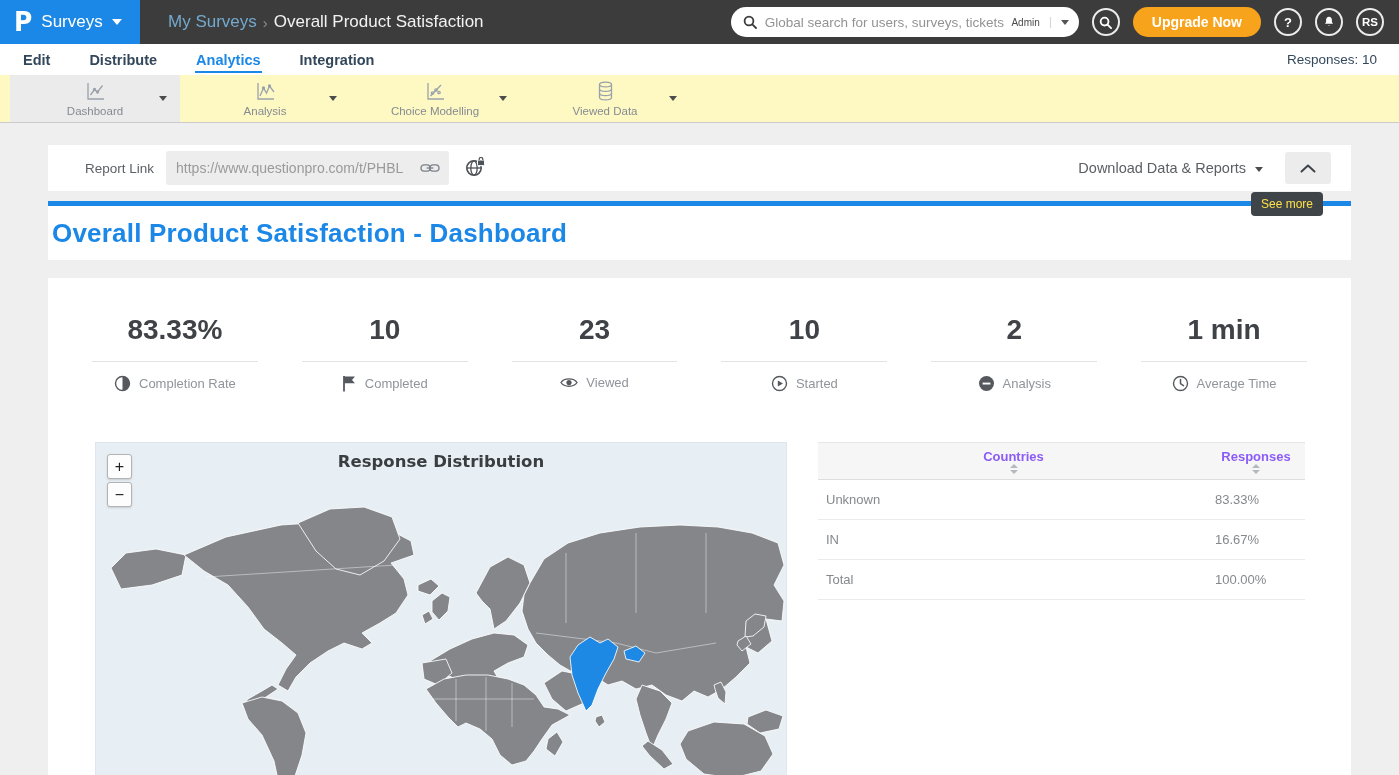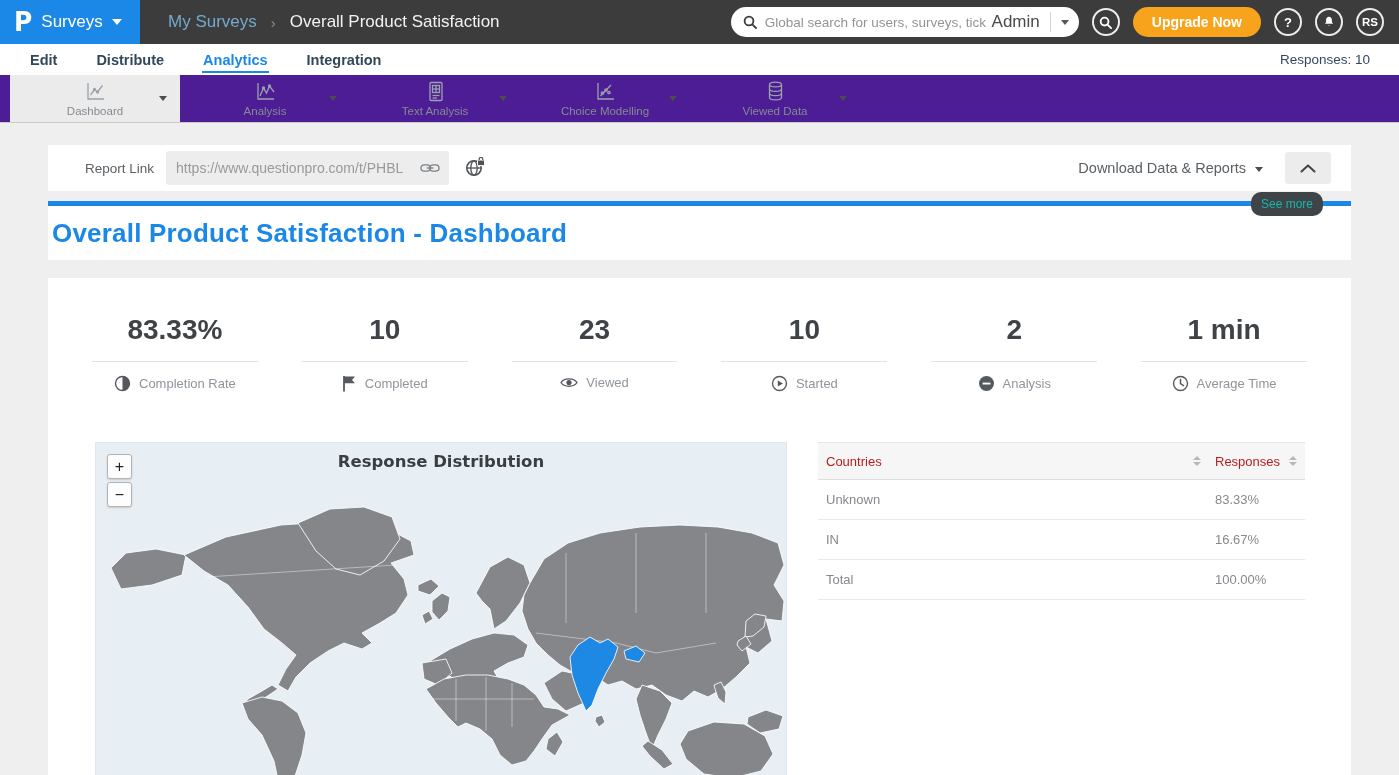--- a/index.html
+++ b/index.html
@@ -5,60 +5,60 @@
   * { margin:0; padding:0; box-sizing:border-box; }
   html,body { width:1399px; height:775px; overflow:hidden; }
   body { font-family:"Liberation Sans","DejaVu Sans",sans-serif; background:#efefef; position:relative; }
 
   
   .topbar { height:44px; background:#3c3c3c; display:flex; align-items:center; }
   .logo-area { width:140px; height:44px; background:#1b87e6; display:flex; align-items:center; padding-left:14px; gap:9px; cursor:pointer; }
   .logo-p { color:#fff; font-size:25px; font-weight:bold; font-family:"DejaVu Sans",sans-serif; transform:scaleY(1.05); }
   .logo-label { color:#fff; font-size:17px; }
   .caret-down { width:0; height:0; border-left:5px solid transparent; border-right:5px solid transparent; border-top:6px solid #fff; }
-  .crumbs { display:flex; align-items:center; margin-left:28px; gap:14px; font-size:17px;text-align:center; }
+  .crumbs { display:flex; align-items:center; margin-left:28px; gap:6px; font-size:17px;text-align:center; }
   .crumb-root { color:#73a9cd; cursor:pointer; }
   .crumb-sep { color:#8d8d8d; font-size:15px; }
   .crumb-current { color:#f2f2f2; }
   .topbar-right { margin-left:auto; display:flex; align-items:center; gap:13px; padding-right:15px; }
   .search-pill { width:348px; height:30px; background:#fff; border-radius:16px; display:flex; align-items:center; padding:0 10px 0 12px; }
   .search-pill svg { flex:none; }
   .search-input { border:none; outline:none; flex:1; font-size:13.5px; color:#444; margin-left:8px; font-family:inherit; background:transparent; }
   .search-input::placeholder { color:#939393; }
-  .search-scope { font-size:17px; color:#4a4a4a; padding:0 10px 0 6px; border-right:1px solid #d4d4d4; }
+  .search-scope { font-size:10px; color:#4a4a4a; padding:0 10px 0 6px; border-right:1px solid #d4d4d4; }
   .scope-caret { width:0; height:0; border-left:4px solid transparent; border-right:4px solid transparent; border-top:5px solid #555; margin-left:10px; cursor:pointer; }
   .circle-btn { width:28px; height:28px; border-radius:50%; border:2px solid rgba(255,255,255,.9); color:#fff; display:flex; align-items:center; justify-content:center; font-size:13px; font-weight:bold; cursor:pointer; flex:none; }
   .upgrade-btn { height:30px; border-radius:16px; background:#f7a41c; color:#fff; font-weight:bold; font-size:14px; border:none; padding:0 19px; cursor:pointer; font-family:inherit; }
 
   
-  .subnav { height:31px; background:#fff; display:flex; align-items:center; padding:0 29px;text-align:center; }
+  .subnav { height:31px; background:#fff; display:flex; align-items:center; padding:0 22px;text-align:center; }
   .subnav-links { display:flex; gap:37px; }
   .subnav-link { font-size:14.5px; color:#33475b; font-weight:bold; text-decoration:none; padding:6px 1px 5px; cursor:pointer; }
   .subnav-link.active { color:#1b87e6; border-bottom:2px solid #1b87e6; padding-bottom:3px; }
   .responses-count { margin-left:auto; font-size:13.5px; color:#33475b; }
 
   
-  .toolbar { height:48px; background:#4c1d95; border-bottom:1px solid #cbcbcb; display:flex; padding-left:10px; }
+  .toolbar { height:48px; background:#fef9c3; border-bottom:1px solid #cbcbcb; display:flex; padding-left:10px; }
   .tool-tab { width:170px; height:100%; position:relative; display:flex; flex-direction:column; align-items:center; justify-content:center; cursor:pointer; }
   .tool-tab.active { background:#ebebeb; }
   .tool-tab .tab-label { font-size:11.5px; color:#858b93; margin-top:2px; }
   .tab-caret { position:absolute; right:13px; top:21px; width:0; height:0; border-left:4.5px solid transparent; border-right:4.5px solid transparent; border-top:5.5px solid #4c4c4c; cursor:pointer; }
   .tool-icon { stroke:#9aa2ac; fill:none; stroke-width:1.3; }
 
   
   .report-card { position:relative; margin:22px 48px 0; height:46px; background:#fff; display:flex; align-items:center; padding:0 20px 0 37px; }
   .report-label { font-size:13.5px; color:#5a5f64; margin-right:12px; }
   .url-box { width:283px; height:34px; background:#ededed; border-radius:3px; display:flex; align-items:center; padding:0 9px 0 10px;justify-content:space-between; }
   .url-input { border:none; outline:none; background:transparent; flex:1; min-width:0; font-size:14px; color:#9a9a9a; font-family:inherit; }
   .globe-btn { margin-left:15px; cursor:pointer; display:flex; }
   .report-right { margin-left:auto; display:flex; align-items:center; }
   .download-label { font-size:14.5px; color:#5a5f64; cursor:pointer; }
   .download-caret { width:0; height:0; border-left:4.5px solid transparent; border-right:4.5px solid transparent; border-top:5.5px solid #4c4c4c; margin:2px 0 0 9px; cursor:pointer; }
   .see-more-btn { width:46px; height:32px; background:#ececec; border:none; border-radius:3px; margin-left:22px; display:flex; align-items:center; justify-content:center; cursor:pointer; }
-  .tooltip { position:absolute; top:calc(100% + 1px); right:28px; background:#3f4449; color:#14b8a6; font-size:12px; padding:5px 10px; border-radius:10px; z-index:5; }
+  .tooltip { position:absolute; top:calc(100% + 1px); right:28px; background:#3f4449; color:#fde047; font-size:12px; padding:5px 10px; border-radius:4px; z-index:5; }
 
   .blue-divider { margin:10px 48px 0; height:5px; background:#1b87e6; }
   .title-card { margin:0 48px; height:54px; background:#fff; display:flex; align-items:center; padding:0 4px; }
   .page-title { color:#1b87e6; font-size:26px; font-weight:bold; letter-spacing:.2px; }
 
   .main-card { margin:18px 48px 0; background:#fff; height:520px; }
 
   
   .stats { display:grid; grid-template-columns:repeat(6,1fr); padding:36px 22px 0; }
   .stat { text-align:center; }
@@ -73,21 +73,21 @@
   .map-zoom { position:absolute; top:11px; left:11px; z-index:3; display:flex; flex-direction:column; gap:3px; }
   .map-zoom button { width:25px; height:25px; background:#fdfdfd; border:1px solid #b3b3b3; border-radius:3px; font-size:16px; color:#222; cursor:pointer; line-height:1; font-family:inherit; box-shadow:0 1px 2px rgba(0,0,0,.15); }
   .map-title { position:absolute; top:9px; left:0; width:100%; text-align:center; font-size:16.5px; font-weight:bold; color:#3b3e40; font-family:"DejaVu Sans",sans-serif; z-index:2; }
   .world-svg { position:absolute; top:50px; left:0; }
   .land { fill:#848689; stroke:rgba(255,255,255,.85); stroke-width:1; stroke-linejoin:round; }
   .land-hl { fill:#1e88e5; stroke:rgba(255,255,255,.85); stroke-width:1; stroke-linejoin:round; }
   .border-line { fill:none; stroke:rgba(255,255,255,.55); stroke-width:.8; }
 
   .table-panel { flex:1; margin-left:31px; }
   .tbl-head { display:flex; align-items:center; height:38px; background:#f6f6f6; border-top:1px solid #e6e6e6; border-bottom:1px solid #dedede; padding:0 8px; }
-  .th { font-size:13px; font-weight:normal; color:#b91c1c; }
+  .th { font-size:13px; font-weight:bold; color:#8b5cf6;flex-direction:column; }
   .th-countries { flex:1; display:flex; align-items:center; justify-content:space-between; padding-right:14px; }
   .th-resp { width:82px; display:flex; align-items:center; justify-content:space-between; }
   .sort-icon { display:flex; flex-direction:column; gap:2px; cursor:pointer; }
   .sort-icon i { display:block; width:0; height:0; border-left:4px solid transparent; border-right:4px solid transparent; }
   .sort-icon .up { border-bottom:4px solid #b5b9bd; }
   .sort-icon .dn { border-top:4px solid #b5b9bd; }
   .tbl-row { display:flex; align-items:center; height:40px; border-bottom:1px solid #eaeaea; padding:0 8px; font-size:13px; color:#85898d; }
   .td-country { flex:1; padding-right:14px; }
   .td-resp { width:82px; }
 
@@ -161,32 +161,20 @@
     <span class="tab-caret"></span>
   </div>
   <div class="tool-tab">
     <svg class="tool-icon" width="23" height="23" viewBox="0 0 23 23">
       <path d="M4 3v16h16"></path>
         <path d="M6 16l3.5-8 3 5 3-7 4.5 6"></path>
         <circle cx="9.5" cy="8" r="1"></circle>
         <circle cx="15.5" cy="6" r="1"></circle>
       </svg>
     <span class="tab-label">Analysis</span>
-    <span class="tab-caret"></span>
-  </div>
-  <div class="tool-tab">
-    <svg class="tool-icon" width="23" height="23" viewBox="0 0 23 23">
-      <rect x="6" y="2.5" width="12" height="18" rx="1"></rect>
-        <rect x="8.5" y="5.5" width="7" height="7"></rect>
-        <line x1="12" y1="5.5" x2="12" y2="12.5"></line>
-        <line x1="8.5" y1="9" x2="15.5" y2="9"></line>
-        <line x1="8.5" y1="15.5" x2="15.5" y2="15.5"></line>
-        <line x1="8.5" y1="18" x2="13" y2="18"></line>
-      </svg>
-    <span class="tab-label">Text Analysis</span>
     <span class="tab-caret"></span>
   </div>
   <div class="tool-tab">
     <svg class="tool-icon" width="23" height="23" viewBox="0 0 23 23">
       <path d="M4 3v16h16"></path>
         <path d="M6.5 16L17 5"></path>
         <circle cx="8.5" cy="13" r="1.2"></circle>
         <circle cx="12" cy="10" r="1.2"></circle>
         <circle cx="15" cy="12.5" r="1.2"></circle>
       </svg>

